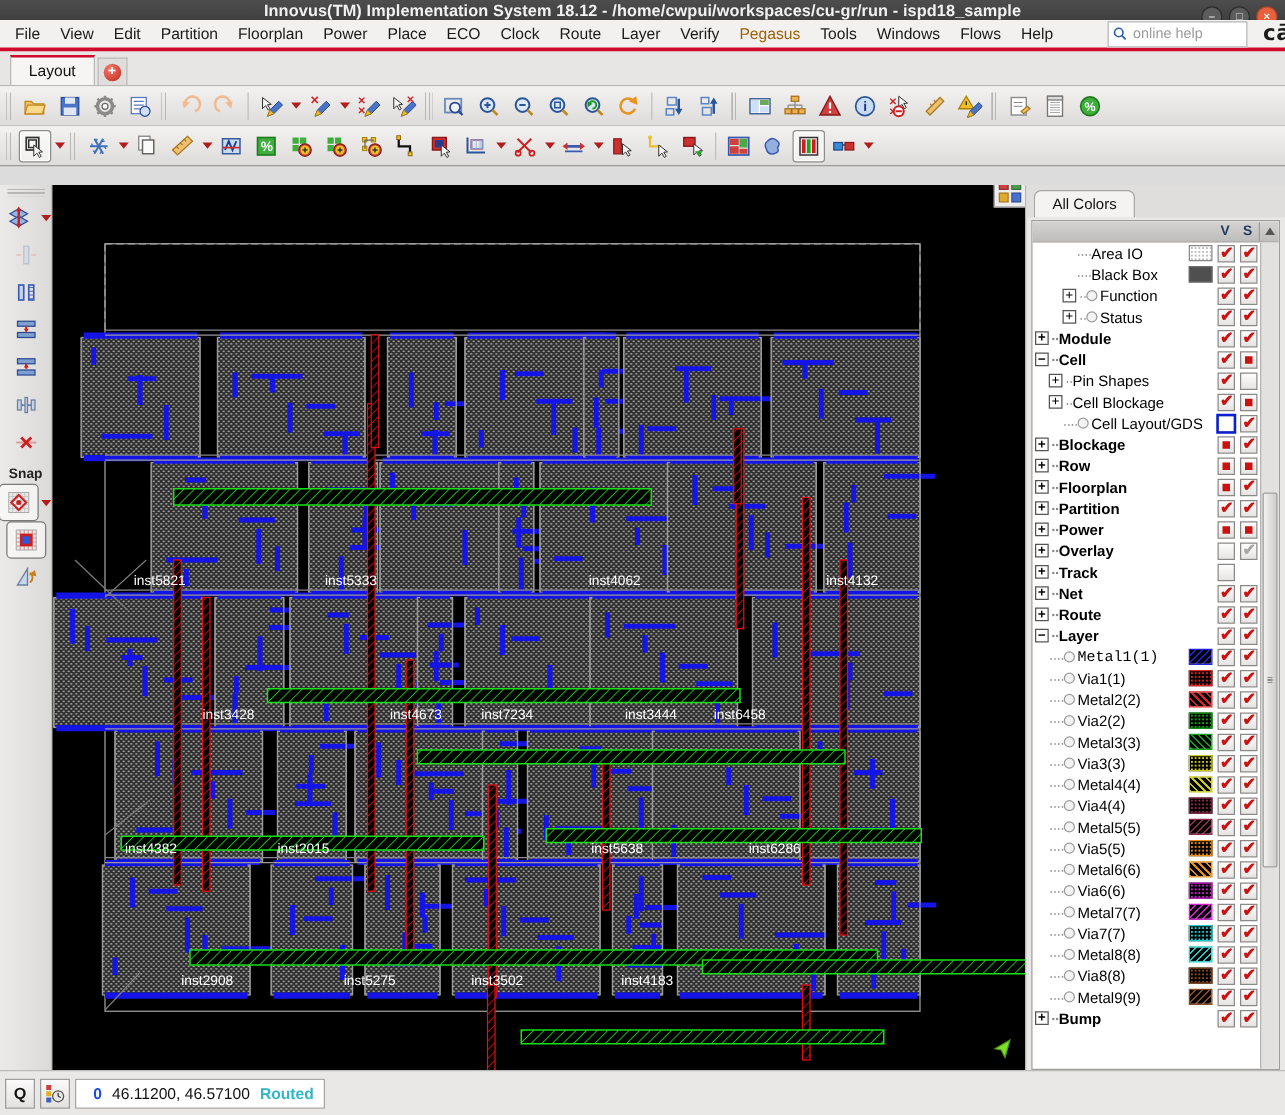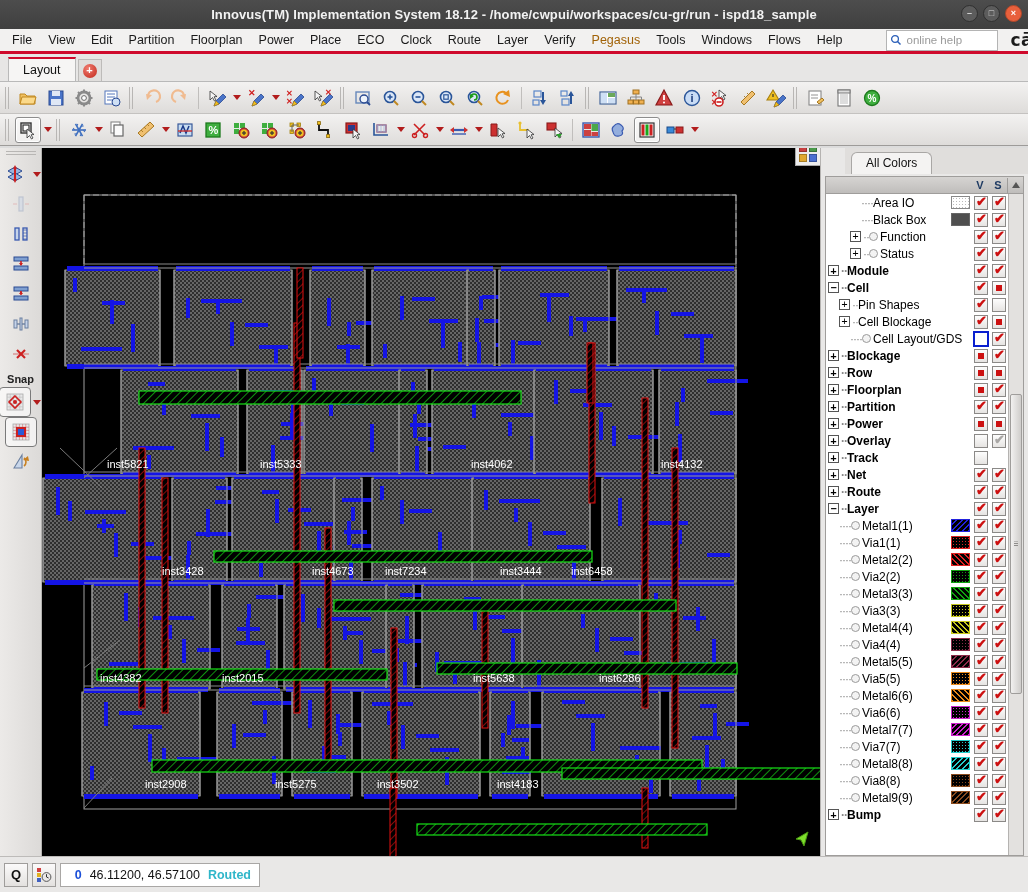--- a/index.html
+++ b/index.html
@@ -8,21 +8,21 @@
     width: 1028px; height: 892px;
     overflow: hidden;
     font-family: "Liberation Sans", sans-serif;
     font-size: 12px;
     background: #dcdcdc;
   }
   #app { position: relative; width: 1028px; height: 892px; }
 
   
   .titlebar {
-    height: 29px;
+    height: 16px;
     background: linear-gradient(#4d4d4d, #3f3f3f);
     color: #f2f2f2;
     display: flex; align-items: center; justify-content: center;
     position: relative;
     font-size: 13px; font-weight: bold;
     letter-spacing: .1px;
   }
   .win-btns { position: absolute; right: 6px; top: 5px; display: flex; gap: 5px; }
   .wb {
     width: 17px; height: 17px; border-radius: 50%;
@@ -131,21 +131,21 @@
     border: 1px solid #a9a9a9;
     display: grid; grid-template-columns: 1fr 1fr; gap: 2px; padding: 3px;
   }
   .swatchbox div { border: 1px solid rgba(0,0,0,.25); }
 
   
   .rpanel {
     width: 208px; background: #e9e8e7; border-left: 1px solid #b5b3b1;
     display: flex; flex-direction: column;
   }
-  .rpanel-tabs { height: 26px; display: flex; align-items: flex-end; padding-left: 6px; background:#e0dedc;margin-left:24px; }
+  .rpanel-tabs { height: 26px; display: flex; align-items: flex-end; padding-left: 6px; background:#e0dedc; }
   .rtab {
     padding: 3px 14px 4px; background: #f4f3f2; border: 1px solid #a9a7a5;
     border-bottom: none; border-radius: 6px 6px 0 0; font-size: 12px; color: #111;
   }
   .tree-outer {
     flex: 1; margin: 2px 4px 0 4px; background: #fff;
     border: 1px solid #9f9d9b; display: flex; flex-direction: column; overflow: hidden;
   }
   .tree-head {
     height: 17px; background: linear-gradient(#d6d4d2,#bfbdbb);
@@ -1559,21 +1559,21 @@
                   <span class="dots">··</span>
                   <span style="white-space: nowrap; overflow: hidden;">Layer</span>
                 </div>
                 <div class="chk on"></div>
                 <div class="chk on"></div>
               </div>
               <div class="row">
                 <div class="lbl" style="display: flex; align-items: center; padding-left: 13px; overflow: hidden;">
                   <span class="dots">····</span>
                   <span class="bullet"></span>
-                  <span style="white-space: nowrap; overflow: hidden;">Metal1(1)</span>
+                  <span style="white-space: nowrap; overflow: hidden; font-family: Liberation Mono, monospace;">Metal1(1)</span>
                 </div>
                 <div class="swatch" style="background: repeating-linear-gradient(-45deg, rgb(34, 34, 221) 0px, rgb(34, 34, 221) 1.2px, rgb(0, 0, 0) 1.2px, rgb(0, 0, 0) 4px); border-color: rgb(34, 34, 221);"></div>
                 <div class="chk on"></div>
                 <div class="chk on"></div>
               </div>
               <div class="row">
                 <div class="lbl" style="display: flex; align-items: center; padding-left: 13px; overflow: hidden;">
                   <span class="dots">····</span>
                   <span class="bullet"></span>
                   <span style="white-space: nowrap; overflow: hidden;">Via1(1)</span>

